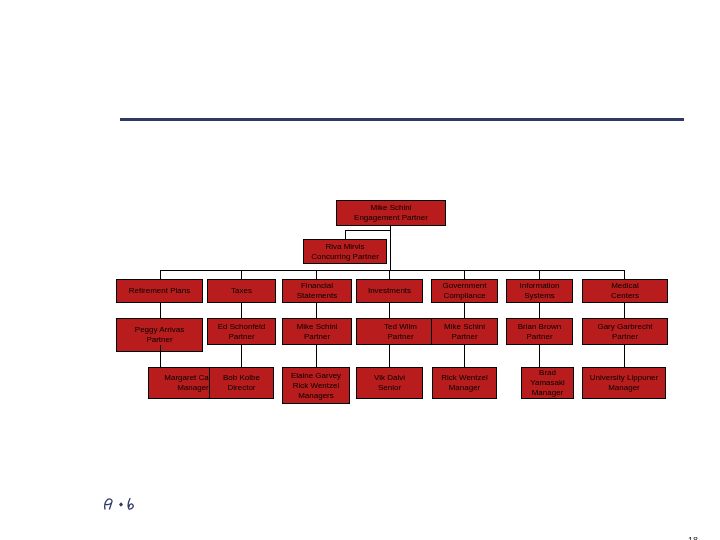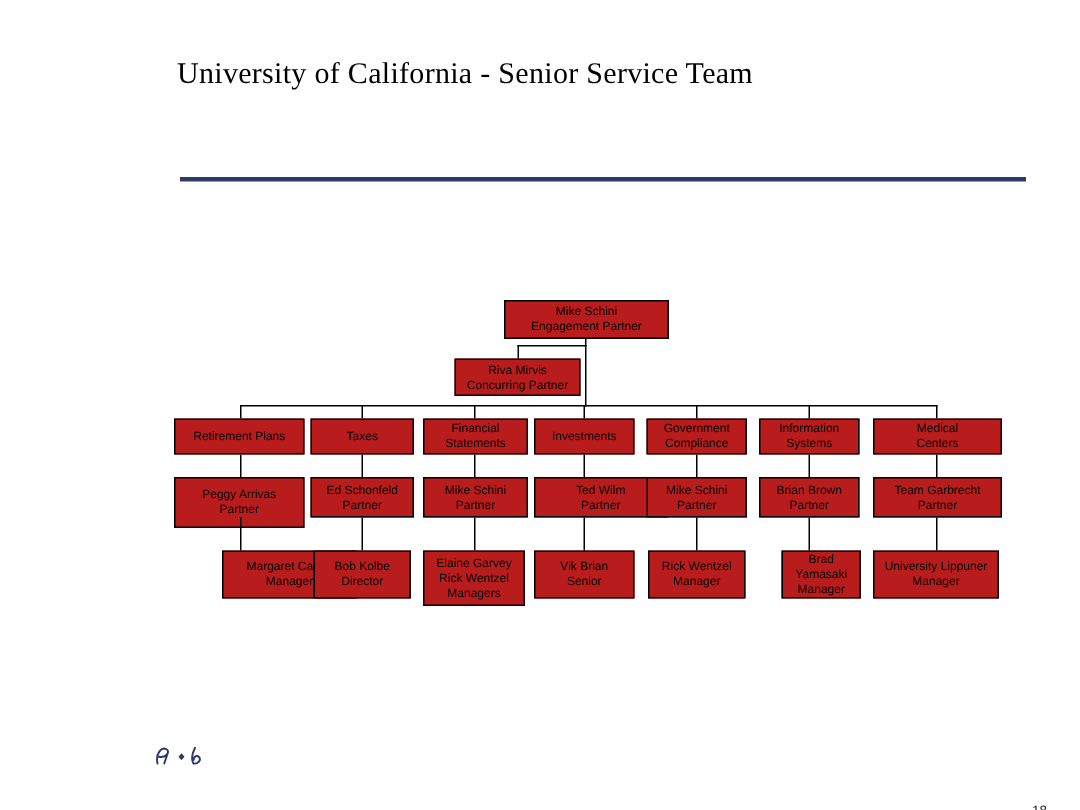--- a/index.html
+++ b/index.html
@@ -29,21 +29,20 @@
   .page-num {
     position:absolute; left:688px; top:500px;
     font-size:9px; color:#222; font-family:"Liberation Sans", sans-serif;margin-top:35px;
   }
 </style>
 </head>
 <body>
 
 <div class="slide">
 
-  <h1 class="title">University of California - Senior Service Team</h1>
   <div class="rule"></div>
 
   <div>
 
     <div class="box" style="left:336px; top:200px; width:110px; height:26px;">
       <span>Mike Schini</span>
       <span>Engagement Partner</span>
     </div>
 
     <div class="box" style="left:303px; top:239px; width:84px; height:25px;">
@@ -112,21 +111,21 @@
     <div class="box" style="left:356px; top:279px; width:67px; height:24px;">
       <span>Investments</span>
     </div>
     <div class="ln" style="left:389px; top:303px; width:1px; height:15px;"></div>
     <div class="box" style="left:356px; top:318px; width:89px; height:27px;">
       <span>Ted Wilm</span>
       <span>Partner</span>
     </div>
     <div class="ln" style="left:389px; top:345px; width:1px; height:22px;"></div>
     <div class="box" style="left:356px; top:367px; width:67px; height:32px;">
-      <span>Vik Brian</span>
+      <span>Vik Dalvi</span>
       <span>Senior</span>
     </div>
 
     <div class="box" style="left:431px; top:279px; width:67px; height:24px;">
       <span>Government
 Compliance</span>
     </div>
     <div class="ln" style="left:464px; top:303px; width:1px; height:15px;"></div>
     <div class="box" style="left:431px; top:318px; width:67px; height:27px;">
       <span>Mike Schini</span>
@@ -152,21 +151,21 @@
       <span>Brad Yamasaki</span>
       <span>Manager</span>
     </div>
 
     <div class="box" style="left:582px; top:279px; width:86px; height:24px;">
       <span>Medical
 Centers</span>
     </div>
     <div class="ln" style="left:624px; top:303px; width:1px; height:15px;"></div>
     <div class="box" style="left:582px; top:318px; width:86px; height:27px;">
-      <span>Team Garbrecht</span>
+      <span>Gary Garbrecht</span>
       <span>Partner</span>
     </div>
     <div class="ln" style="left:624px; top:345px; width:1px; height:22px;"></div>
     <div class="box" style="left:582px; top:367px; width:84px; height:32px;">
       <span>University Lippuner</span>
       <span>Manager</span>
     </div>
 
   </div>
 

